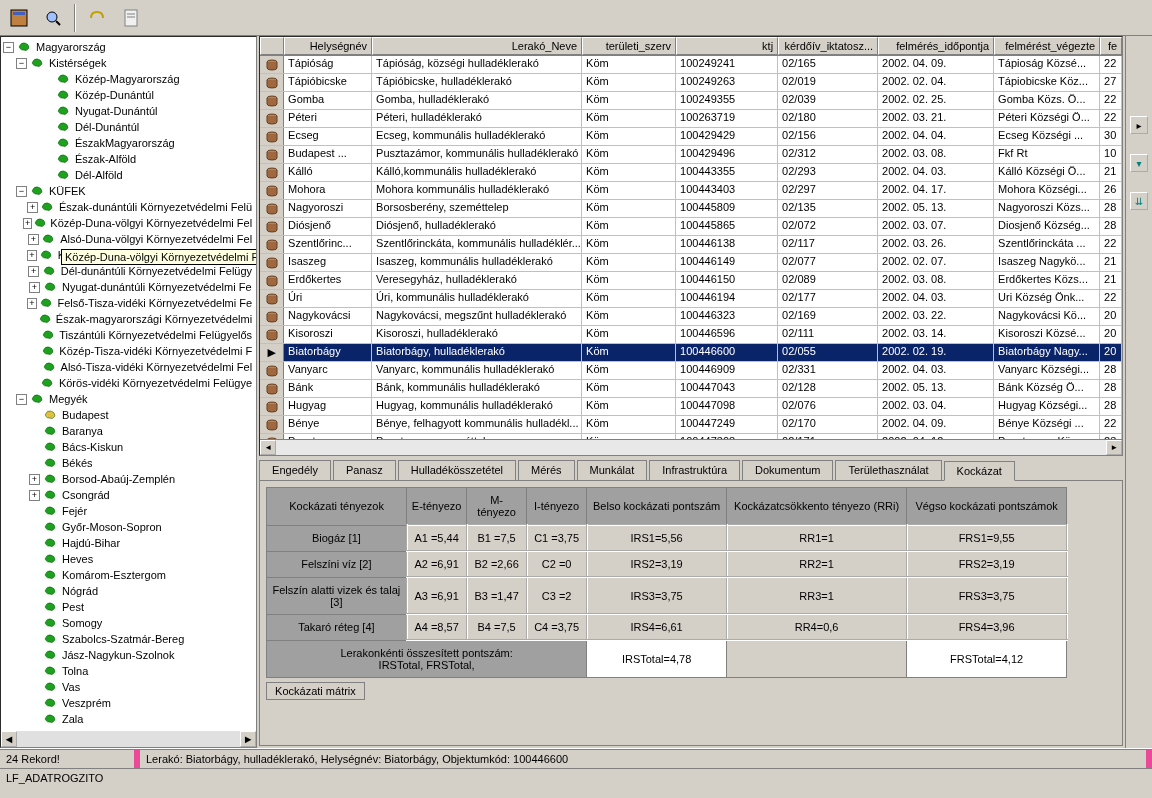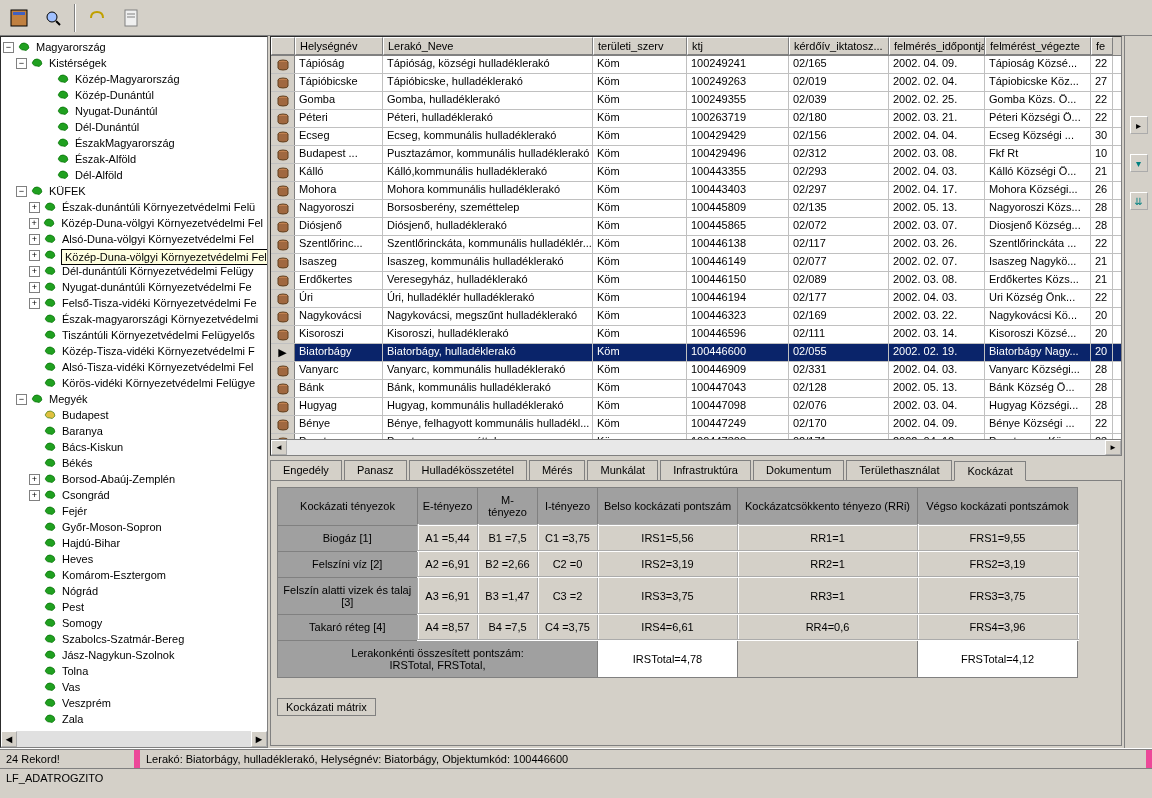--- a/index.html
+++ b/index.html
@@ -10,41 +10,41 @@
 .main { display: flex; height: 712px; }
 .tree-panel { width: 268px; background: #fff; border: 1px inset #808080; overflow: auto; position: relative; }
 .tree { padding: 2px; }
 .tree-item { display: flex; align-items: center; height: 16px; white-space: nowrap; cursor: default; }
 .tree-item .expander { width: 11px; height: 11px; border: 1px solid #808080; display: inline-flex; align-items: center; justify-content: center; font-size: 9px; line-height: 1; margin-right: 2px; background: #fff; cursor: pointer; }
 .tree-item .spacer { width: 13px; display: inline-block; }
 .tree-item .icon { width: 16px; height: 14px; margin-right: 2px; display: inline-flex; align-items: center; justify-content: center; }
 .tree-item .label { padding: 0 2px; }
 .right-panel { flex: 1; display: flex; flex-direction: column; background: #d4d0c8; }
 .grid-wrap { flex: 0 0 420px; background: #fff; border: 1px inset #808080; margin: 0 2px; overflow: hidden; position: relative; display:flex; flex-direction:column;}
-.grid-header { display: flex; background: #d4d0c8; border-bottom: 1px solid #808080; }
+.grid-header { display: flex; background: #d4d0c8; border-bottom: 1px solid #808080; text-align: right; }
 .grid-header .cell { border-right: 1px solid #808080; border-bottom: 1px solid #808080; border-top: 1px solid #fff; border-left: 1px solid #fff; padding: 2px 4px; background: #d4d0c8; overflow: hidden; white-space: nowrap; }
 .grid-body { overflow-y: auto; flex:1;}
 .grid-row { display: flex; height: 18px; border-bottom: 1px solid #c0c0c0; }
 .grid-row .cell { border-right: 1px solid #c0c0c0; padding: 1px 4px; overflow: hidden; white-space: nowrap; }
 .grid-row.selected { background: #0a246a; color: #fff; }
 .grid-row .rowhead { width: 24px; background: #d4d0c8; border-right: 1px solid #808080; display:flex; align-items:center; justify-content:center; }
-.col-hely { width: 88px; } .col-lerako { width: 210px; } .col-ter { width: 94px; } .col-ktj { width: 102px; } .col-kerd { width: 100px; } .col-felm { width: 96px; } .col-felv { width: 106px; } .col-fe { width: 22px; }
+.col-hely { width: 88px; } .col-lerako { width: 210px; } .col-ter { width: 94px; } .col-ktj { width: 102px; } .col-kerd { width: 100px; } .col-felm { width: 116px; } .col-felv { width: 106px; } .col-fe { width: 22px; }
 .hscroll { height: 16px; background: #d4d0c8; border-top: 1px solid #808080; display:flex;}
 .hscroll .sbtn { width:16px; border:1px outset #fff; background:#d4d0c8; display:flex;align-items:center;justify-content:center;font-size:8px;}
 .hscroll .track { flex:1; background:#e8e8e8; position:relative;}
 .tabs { display: flex; margin: 4px 2px 0 2px; }
 .tab { padding: 3px 12px; background: #d4d0c8; border: 1px solid #808080; border-bottom: none; margin-right: 2px; cursor: pointer; }
 .tab.active { background: #d4d0c8; border-bottom: 1px solid #d4d0c8; position: relative; top: 1px; }
 .tab-content { flex: 1; border: 1px solid #808080; margin: 0 2px 2px 2px; background: #d4d0c8; padding: 6px; overflow:auto;}
 .risk-table { border-collapse: collapse; }
 .risk-table td, .risk-table th { border: 1px solid #808080; padding: 6px 4px; text-align: center; background: #d4d0c8; font-weight:normal; }
 .risk-table th { background: #a0a0a0; }
 .risk-table .btn-cell { background: #d4d0c8; border: 2px outset #fff; }
 .risk-table .white-cell { background: #fff; }
-.bottom-tabs { display:flex; margin-top:20px;}
+.bottom-tabs { display:flex; margin-top:4px;}
 .bottom-tab { padding: 2px 8px; border: 1px solid #808080; background: #d4d0c8; }
 .status-bar { height: 46px; background: #d4d0c8; border-top: 1px solid #fff; display: flex; flex-direction:column; }
 .status-row { display:flex; border-top:1px solid #808080; }
 .status-cell { padding: 3px 6px; border-right:6px solid #ec4899; }
 .tooltip-box { position: absolute; background: #ffffe1; border: 1px solid #000; padding: 1px 3px; z-index: 10; white-space: nowrap; }
 .side-strip { width: 28px; background: #d4d0c8; border-left:1px solid #808080; display:flex; flex-direction:column; align-items:center; padding-top:80px; gap:20px;}
 .side-strip .ico { width:18px; height:18px; border:1px outset #fff; display:flex;align-items:center;justify-content:center; font-size:10px; cursor:pointer;}
 .tree-hscroll { position:absolute; bottom:0; left:0; right:0; height:16px; background:#d4d0c8; display:flex;}
 svg.leaf { width:12px; height:10px; }
 svg.db-ico { width:14px; height:12px;}
@@ -790,21 +790,21 @@
             <div class="cell col-fe">21</div>
           </div>
           <div class="grid-row">
             <div class="rowhead">
               <svg class="db-ico" viewBox="0 0 14 12">
                 <ellipse cx="7" cy="3" rx="5" ry="2" fill="#c08050" stroke="#604020"></ellipse>
                 <path d="M2 3 L2 9 Q2 11 7 11 Q12 11 12 9 L12 3" fill="#a06840" stroke="#604020"></path>
               </svg>
             </div>
             <div class="cell col-hely">Úri</div>
-            <div class="cell col-lerako">Úri, hulladéklér hulladéklerakó</div>
+            <div class="cell col-lerako">Úri, kommunális hulladéklerakó</div>
             <div class="cell col-ter">Köm</div>
             <div class="cell col-ktj">100446194</div>
             <div class="cell col-kerd">02/177</div>
             <div class="cell col-felm">2002. 04. 03.</div>
             <div class="cell col-felv">Uri Község Önk...</div>
             <div class="cell col-fe">22</div>
           </div>
           <div class="grid-row">
             <div class="rowhead">
               <svg class="db-ico" viewBox="0 0 14 12">

